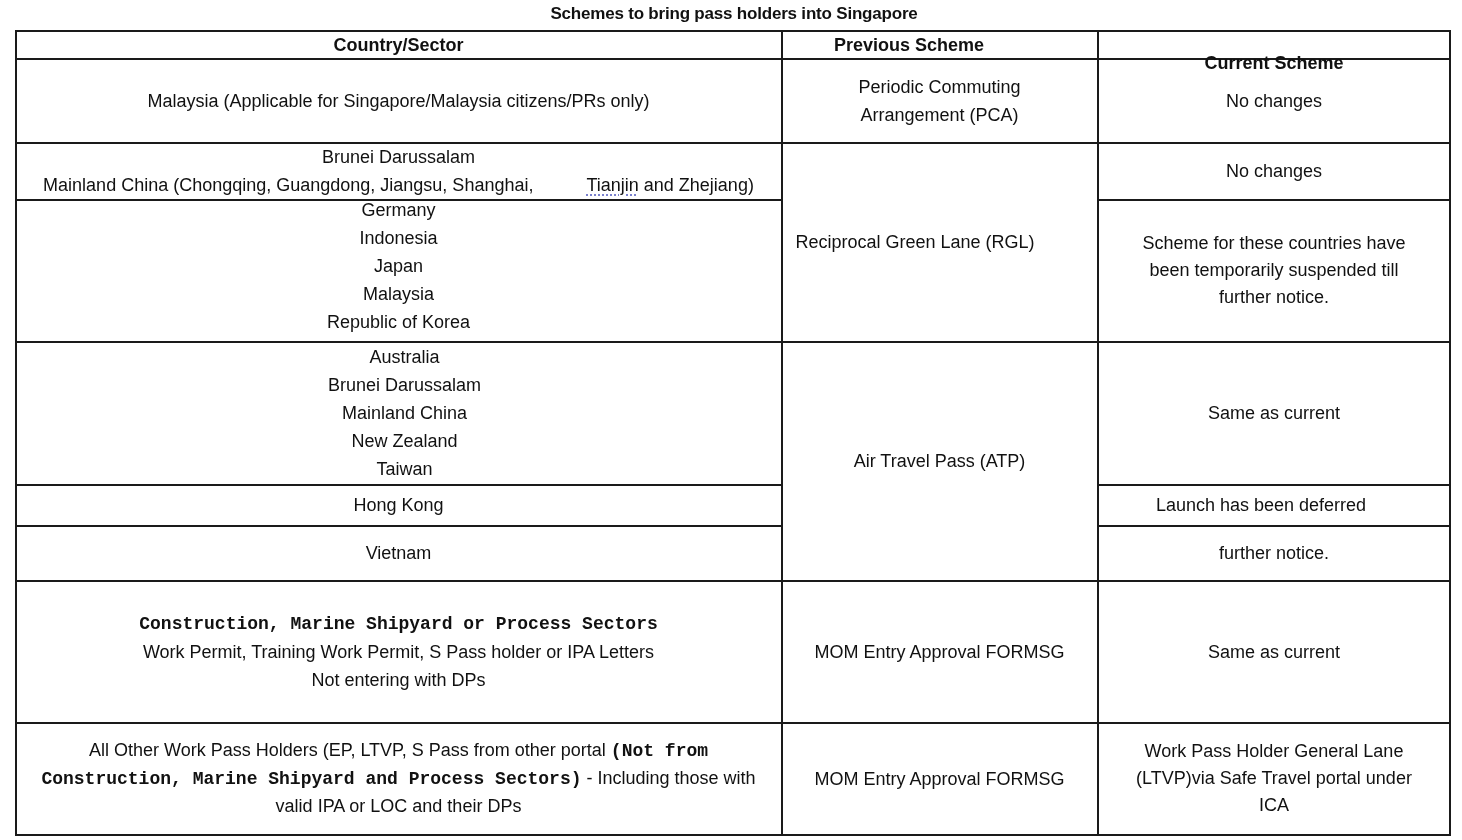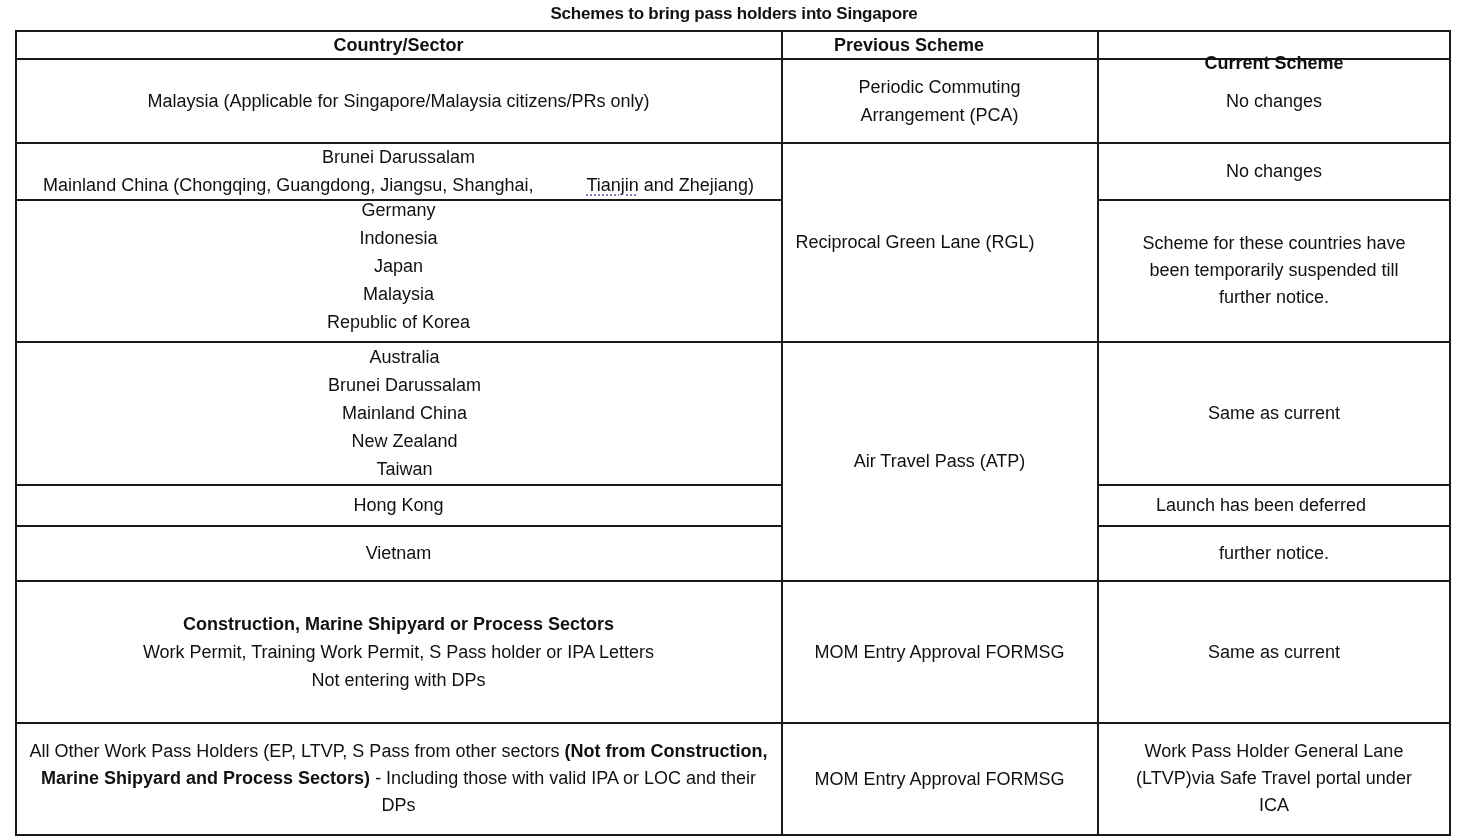--- a/index.html
+++ b/index.html
@@ -4,21 +4,21 @@
 <style>
   html, body { margin: 0; padding: 0; background: #ffffff; }
   body { width: 1462px; height: 840px; position: relative; overflow: hidden;
          font-family: "Liberation Sans", "DejaVu Sans", sans-serif; color: #111; }
   .title { position: absolute; left: 0; width: 1468px; top: 4px; text-align: center;
            font-size: 17px; font-weight: bold; letter-spacing: -0.2px; }
   .cell { position: absolute; box-sizing: border-box; display: flex; flex-direction: column;
           align-items: center; justify-content: center; text-align: center;
           font-size: 18px; line-height: 28px; padding: 0 8px; }
   .hdr { font-weight: bold; font-size: 18px; }
-  .b { font-weight: bold; }
+  .b { font-weight: bold; font-family: Liberation Mono, monospace; }
   .line { position: absolute; background: #1a1a1a; }
   .h { height: 1.5px; }
   .v { width: 1.5px; }
   .wavy { text-decoration: underline dotted #6b73c8; text-underline-offset: 4px; margin-left: 48px; }
   .wrap { max-width: 100%; }
 </style>
 </head>
 <body>
 
 <div class="title">Schemes to bring pass holders into Singapore</div>
@@ -114,21 +114,21 @@
   <span>Not entering with DPs</span>
 </div>
 <div class="cell" style="left:782px; top:581px; width:315px; height:141px;">
   <span>MOM Entry Approval FORMSG</span>
 </div>
 <div class="cell" style="left:1098px; top:581px; width:352px; height:141px;">
   <span>Same as current</span>
 </div>
 
 <div class="cell" style="left:16px; top:723px; width:765px; height:111px; line-height:27px; padding:0 10px;">
-  <span class="wrap"><span>All Other Work Pass Holders (EP, LTVP, S Pass from other sectors </span><span class="b">(Not from Construction, Marine Shipyard and Process Sectors)</span><span> - Including those with valid IPA or LOC and their DPs</span></span>
+  <span class="wrap"><span>All Other Work Pass Holders (EP, LTVP, S Pass from other portal </span><span class="b">(Not from Construction, Marine Shipyard and Process Sectors)</span><span> - Including those with valid IPA or LOC and their DPs</span></span>
 </div>
 <div class="cell" style="left:782px; top:723px; width:315px; height:111px;">
   <span>MOM Entry Approval FORMSG</span>
 </div>
 <div class="cell" style="left:1098px; top:723px; width:352px; height:111px; line-height:27px;">
   <span>Work Pass Holder General Lane</span>
   <span>(LTVP)via Safe Travel portal under</span>
   <span>ICA</span>
 </div>
 

